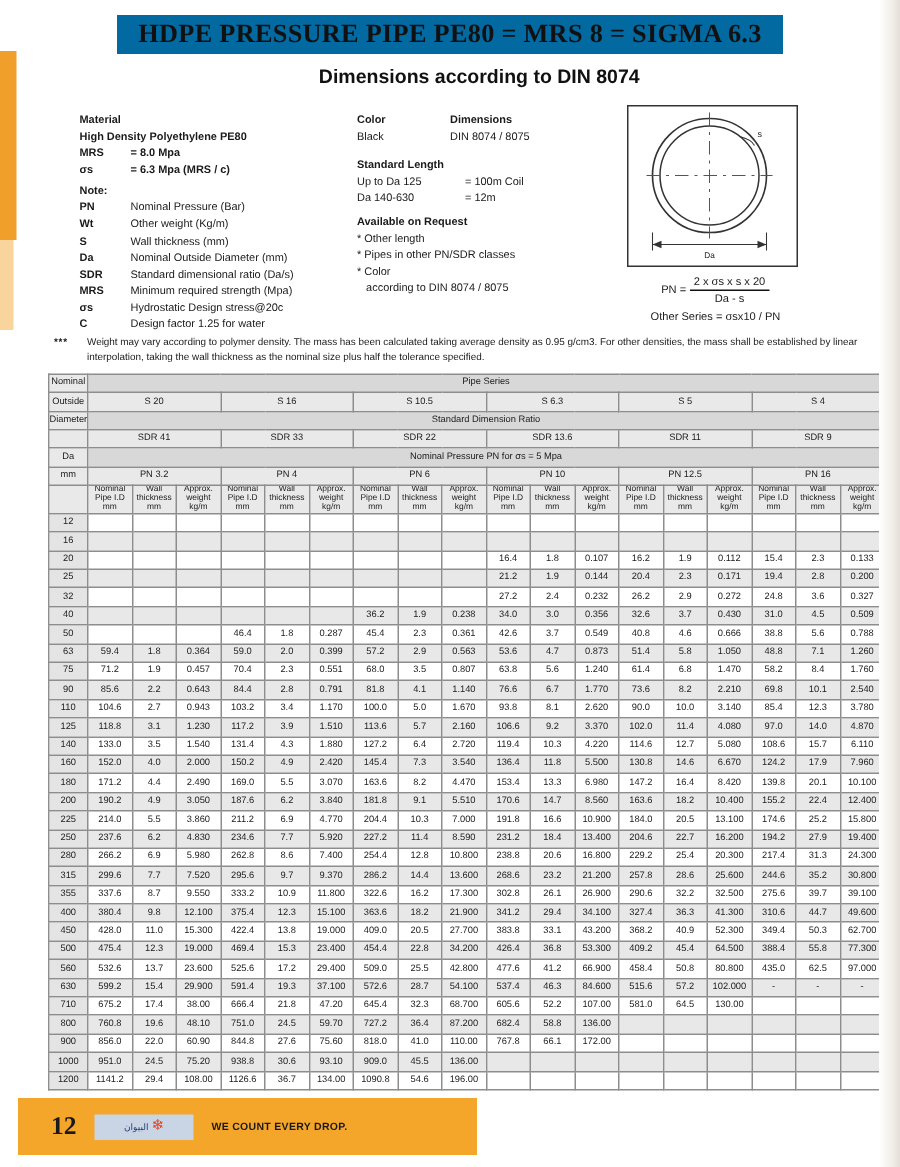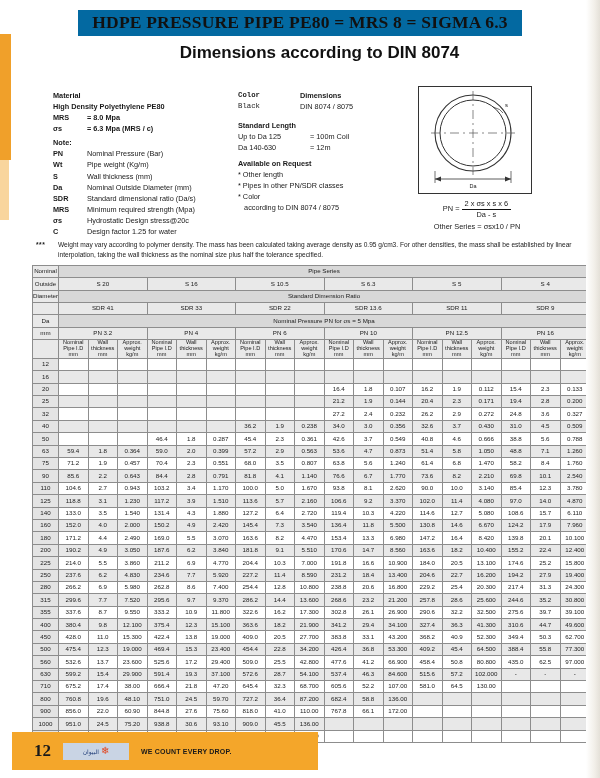--- a/index.html
+++ b/index.html
@@ -22,33 +22,33 @@
     display:inline-block;
     background:#0369a1;
     padding:2px 14px 3px 14px;
     font-size:17.5px;font-weight:bold;
     font-family:"Liberation Serif", serif;
     letter-spacing:.2px;
     color:#111;
   }
   .sub-title{
     text-align:center;margin-top:7px;
-    font-size:17px;font-weight:bold;color:#111;padding-left:39px;
+    font-size:13px;font-weight:bold;color:#111;padding-left:39px;
   }
 
   
   .info{
     position:relative;
-    margin-top:27px;
+    margin-top:16px;
     height:150px;
     font-size:7.3px;
     line-height:1.52;
   }
   .col-mat{position:absolute;left:53px;top:0;width:180px;}
-  .col-col{position:absolute;left:238px;top:0;width:70px;font-family:Liberation Mono, monospace;}
+  .col-col{position:absolute;left:238px;top:0;width:70px;}
   .col-dim{position:absolute;left:300px;top:0;width:110px;}
   .col-len{position:absolute;left:238px;top:30px;width:175px;}
   .col-req{position:absolute;left:238px;top:68px;width:180px;}
 
   .b{font-weight:bold;}
   .kv{display:flex;}
   .kv .k{width:34px;font-weight:bold;flex:none;}
   .kv .v{flex:1;}
   .note-row{display:flex;}
   .note-row .k{width:34px;font-weight:bold;flex:none;}
@@ -140,21 +140,21 @@
       <span class="v b">= 6.3 Mpa (MRS / c)</span>
     </div>
 
     <div class="b" style="margin-top:3px">Note:</div>
     <div class="note-row">
       <span class="k">PN</span>
       <span>Nominal Pressure (Bar)</span>
     </div>
     <div class="note-row">
       <span class="k">Wt</span>
-      <span>Pipe weight (Kg/m)</span>
+      <span>Other weight (Kg/m)</span>
     </div>
     <div class="note-row">
       <span class="k">S</span>
       <span>Wall thickness (mm)</span>
     </div>
     <div class="note-row">
       <span class="k">Da</span>
       <span>Nominal Outside Diameter (mm)</span>
     </div>
     <div class="note-row">
@@ -221,21 +221,21 @@
         <polygon points="16,92 22,89.5 22,94.5" fill="#333"></polygon>
         <polygon points="92,92 86,89.5 86,94.5" fill="#333"></polygon>
         <line x1="16" y1="84" x2="16" y2="96" stroke="#333" stroke-width="0.7"></line>
         <line x1="92" y1="84" x2="92" y2="96" stroke="#333" stroke-width="0.7"></line>
         <text x="54" y="101" font-size="5.5" text-anchor="middle" fill="#222" font-family="Liberation Sans, sans-serif">Da</text>
       </svg>
     </div>
     <div class="dia-cap">
       <span>PN =</span>
       <span class="frac">
-        <span class="num">2 x σs x s x 6</span>
+        <span class="num">2 x σs x s x 20</span>
         <span class="den">Da - s</span>
       </span>
     </div>
     <div class="dia-cap" style="margin-top:2px">Other Series = σsx10 / PN</div>
   </div>
 </div>
 
 <div class="wnote">
   <span class="star">***</span>
   <span>

